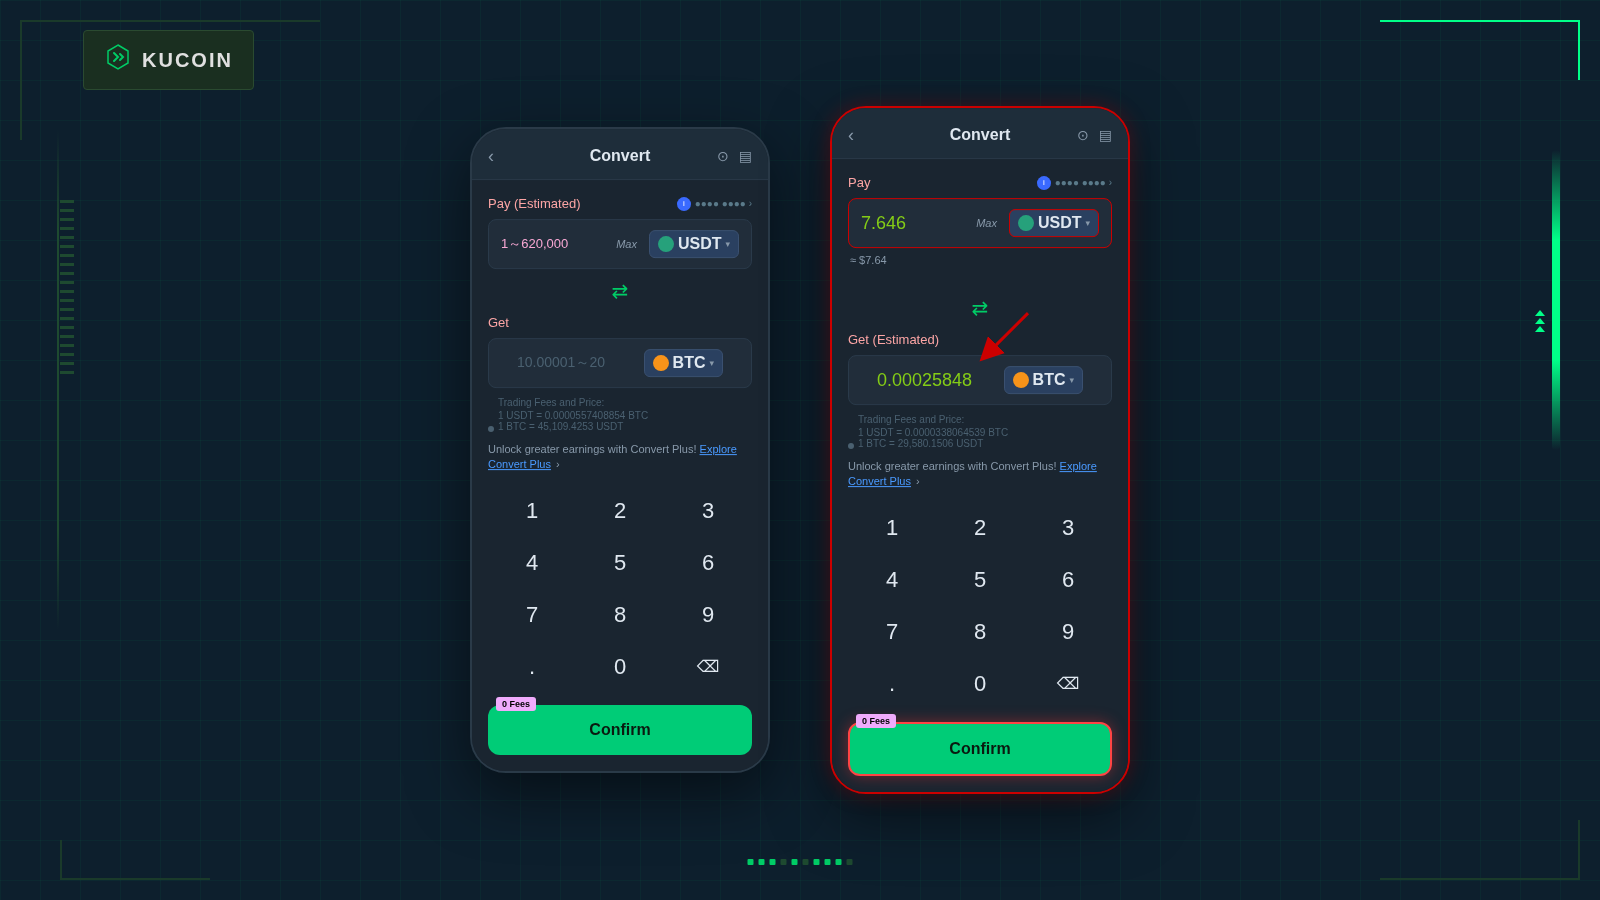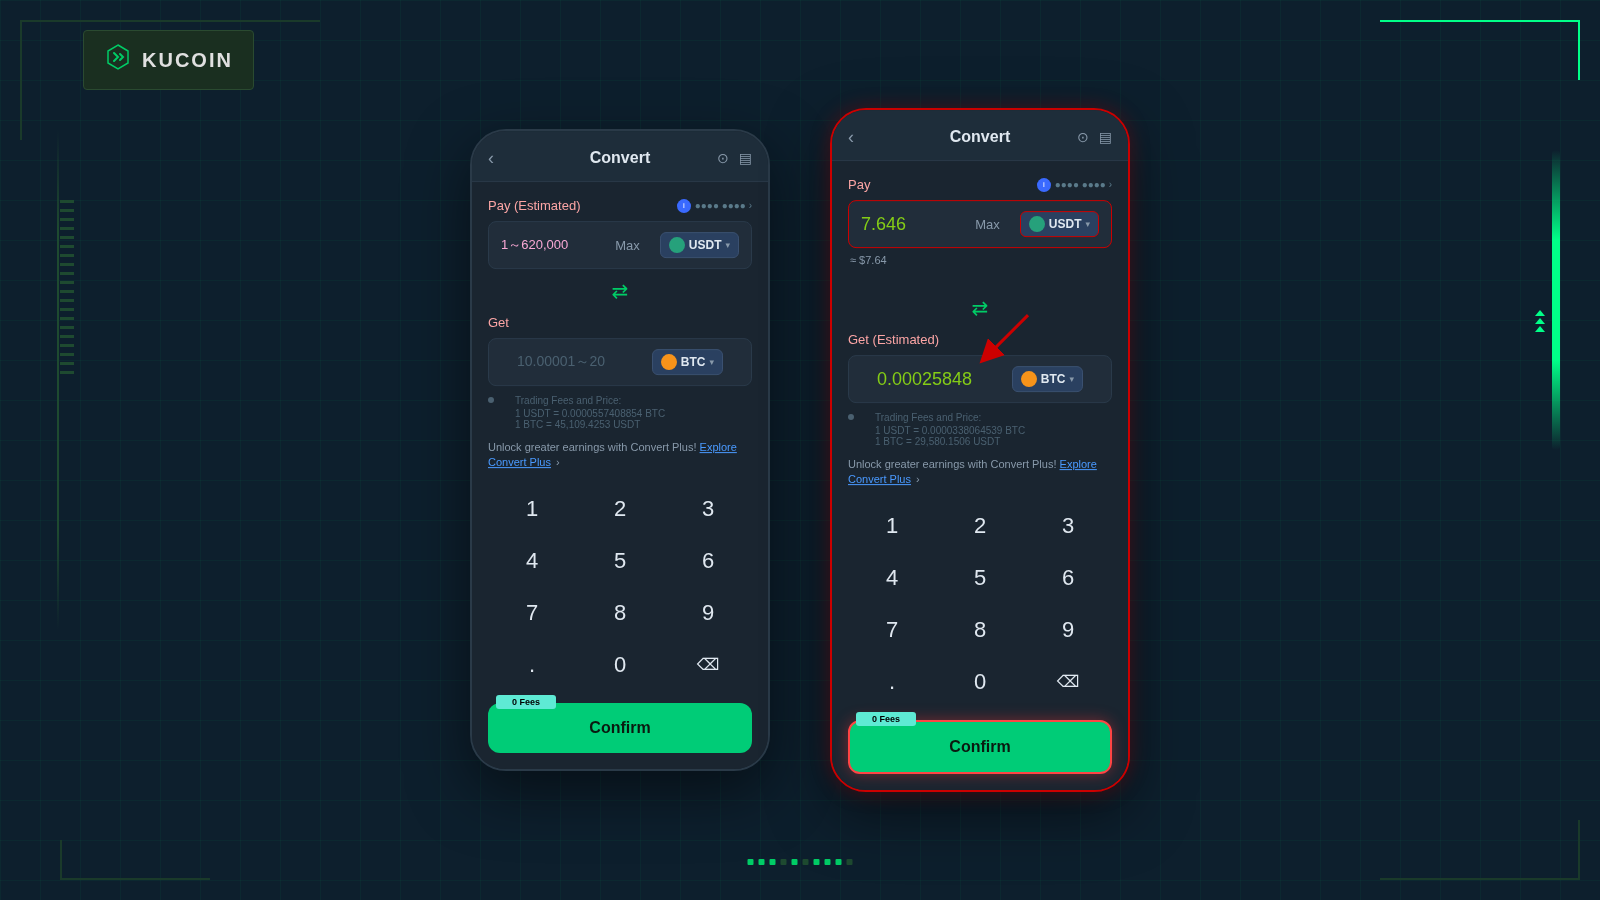--- a/index.html
+++ b/index.html
@@ -180,36 +180,36 @@
     .input-row.highlighted-input {
       border: 1.5px solid #cc0000;
     }
     .input-value {
       flex: 1; color: #84cc16; font-size: 18px;
     }
     .input-placeholder {
       flex: 1; color: #f9a8d4; font-size: 13px;
     }
     .input-max-btn {
-      color: #8899aa; font-size: 13px; cursor: pointer; margin-right: 12px;
+      color: #8899aa; font-size: 11px; cursor: pointer; margin-right: 4px; font-style: italic;
     }
     .currency-badge {
       display: flex; align-items: center; gap: 4px;
       background: #2a4060; border: 1px solid #3a5070;
       border-radius: 6px; padding: 4px 8px; cursor: pointer;
     }
     .currency-badge.highlighted-badge {
       border: 1.5px solid #cc0000;
     }
     .currency-icon {
       width: 16px; height: 16px; border-radius: 50%;
     }
     .currency-icon.usdt { background: #26a17b; }
     .currency-icon.btc { background: #f7931a; }
-    .currency-text { color: #e0e8f0; font-size: 12px; font-weight: 600; }
+    .currency-text { color: #e0e8f0; font-size: 16px; font-weight: 600; }
     .currency-arrow { color: #8899aa; font-size: 9px; }
 
     .usd-equiv {
       color: #8899aa; font-size: 11px; margin-bottom: 26px; padding-left: 2px;
     }
 
     
     .swap-icon-row {
       display: flex; justify-content: center; padding: 4px 0 8px;
     }
@@ -225,21 +225,21 @@
       display: flex; align-items: center;
       background: #212d3a; border: 1px solid #2a3a4a;
       border-radius: 8px; padding: 10px 28px; margin-bottom: 8px;
     }
     .get-value {
       flex: 1; color: #4a6070; font-size: 14px;
     }
 
     
     .trading-fees {
-      display: flex; align-items: flex-start; gap: 21px;
+      display: flex; align-items: flex-end; gap: 4px;
       margin-bottom: 10px;
     }
     .fees-dot {
       width: 6px; height: 6px; background: #4a6070; border-radius: 50%; margin-top: 3px; flex-shrink: 0;
     }
     .fees-text {
       color: #4a6070; font-size: 10px; line-height: 1.4;
     }
     .fees-values {
       color: #4a6070; font-size: 10px;
@@ -273,22 +273,22 @@
       color: #0a1a10; font-size: 16px; font-weight: 700;
       border: none; border-radius: 12px; cursor: pointer;
       position: relative;
     }
     .confirm-btn.highlighted-btn {
       border: 2px solid #ff4444;
       box-shadow: 0 0 15px rgba(255,50,50,0.4);
     }
     .fees-badge {
       position: absolute; top: -8px; left: 8px;
-      background: #5eead4; color: #000; font-size: 9px; font-weight: 700;
-      padding: 2px 16px; border-radius: 3px;
+      background: #f0abfc; color: #000; font-size: 9px; font-weight: 700;
+      padding: 2px 6px; border-radius: 3px;
     }
 
     
     .red-arrow {
       position: absolute;
       right: 95px;
       top: 200px;
       z-index: 10;
       pointer-events: none;
     }

